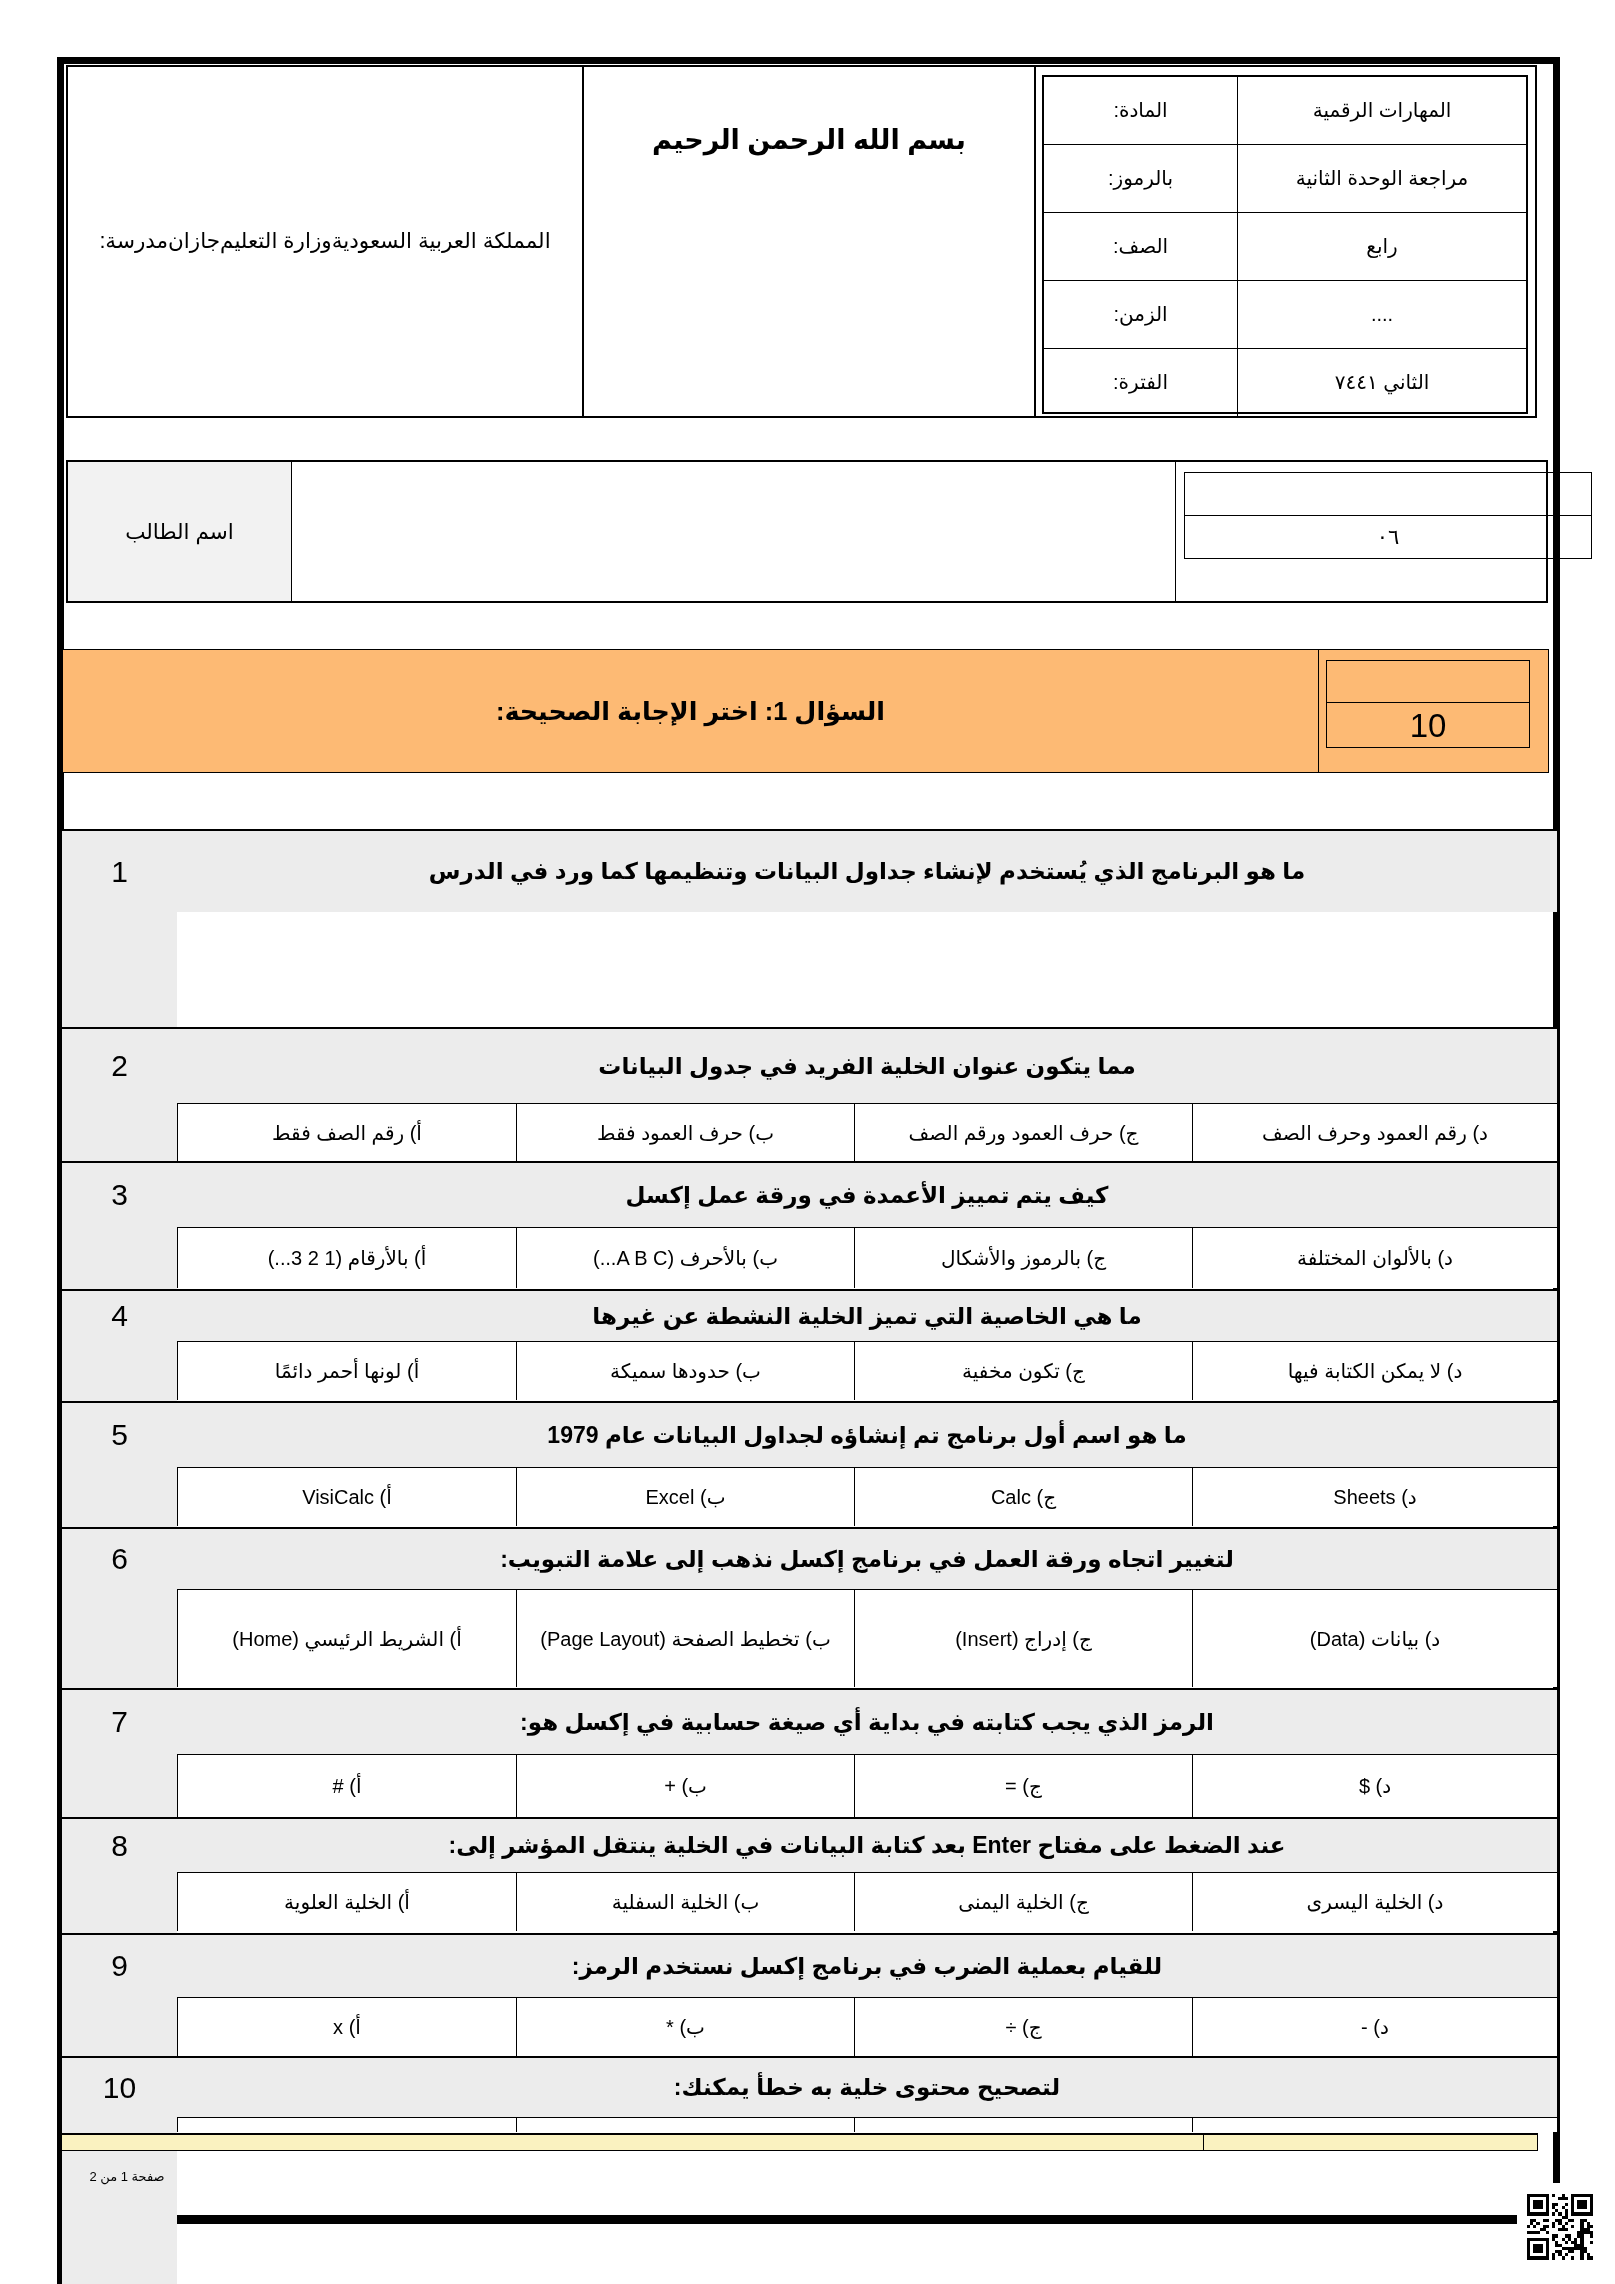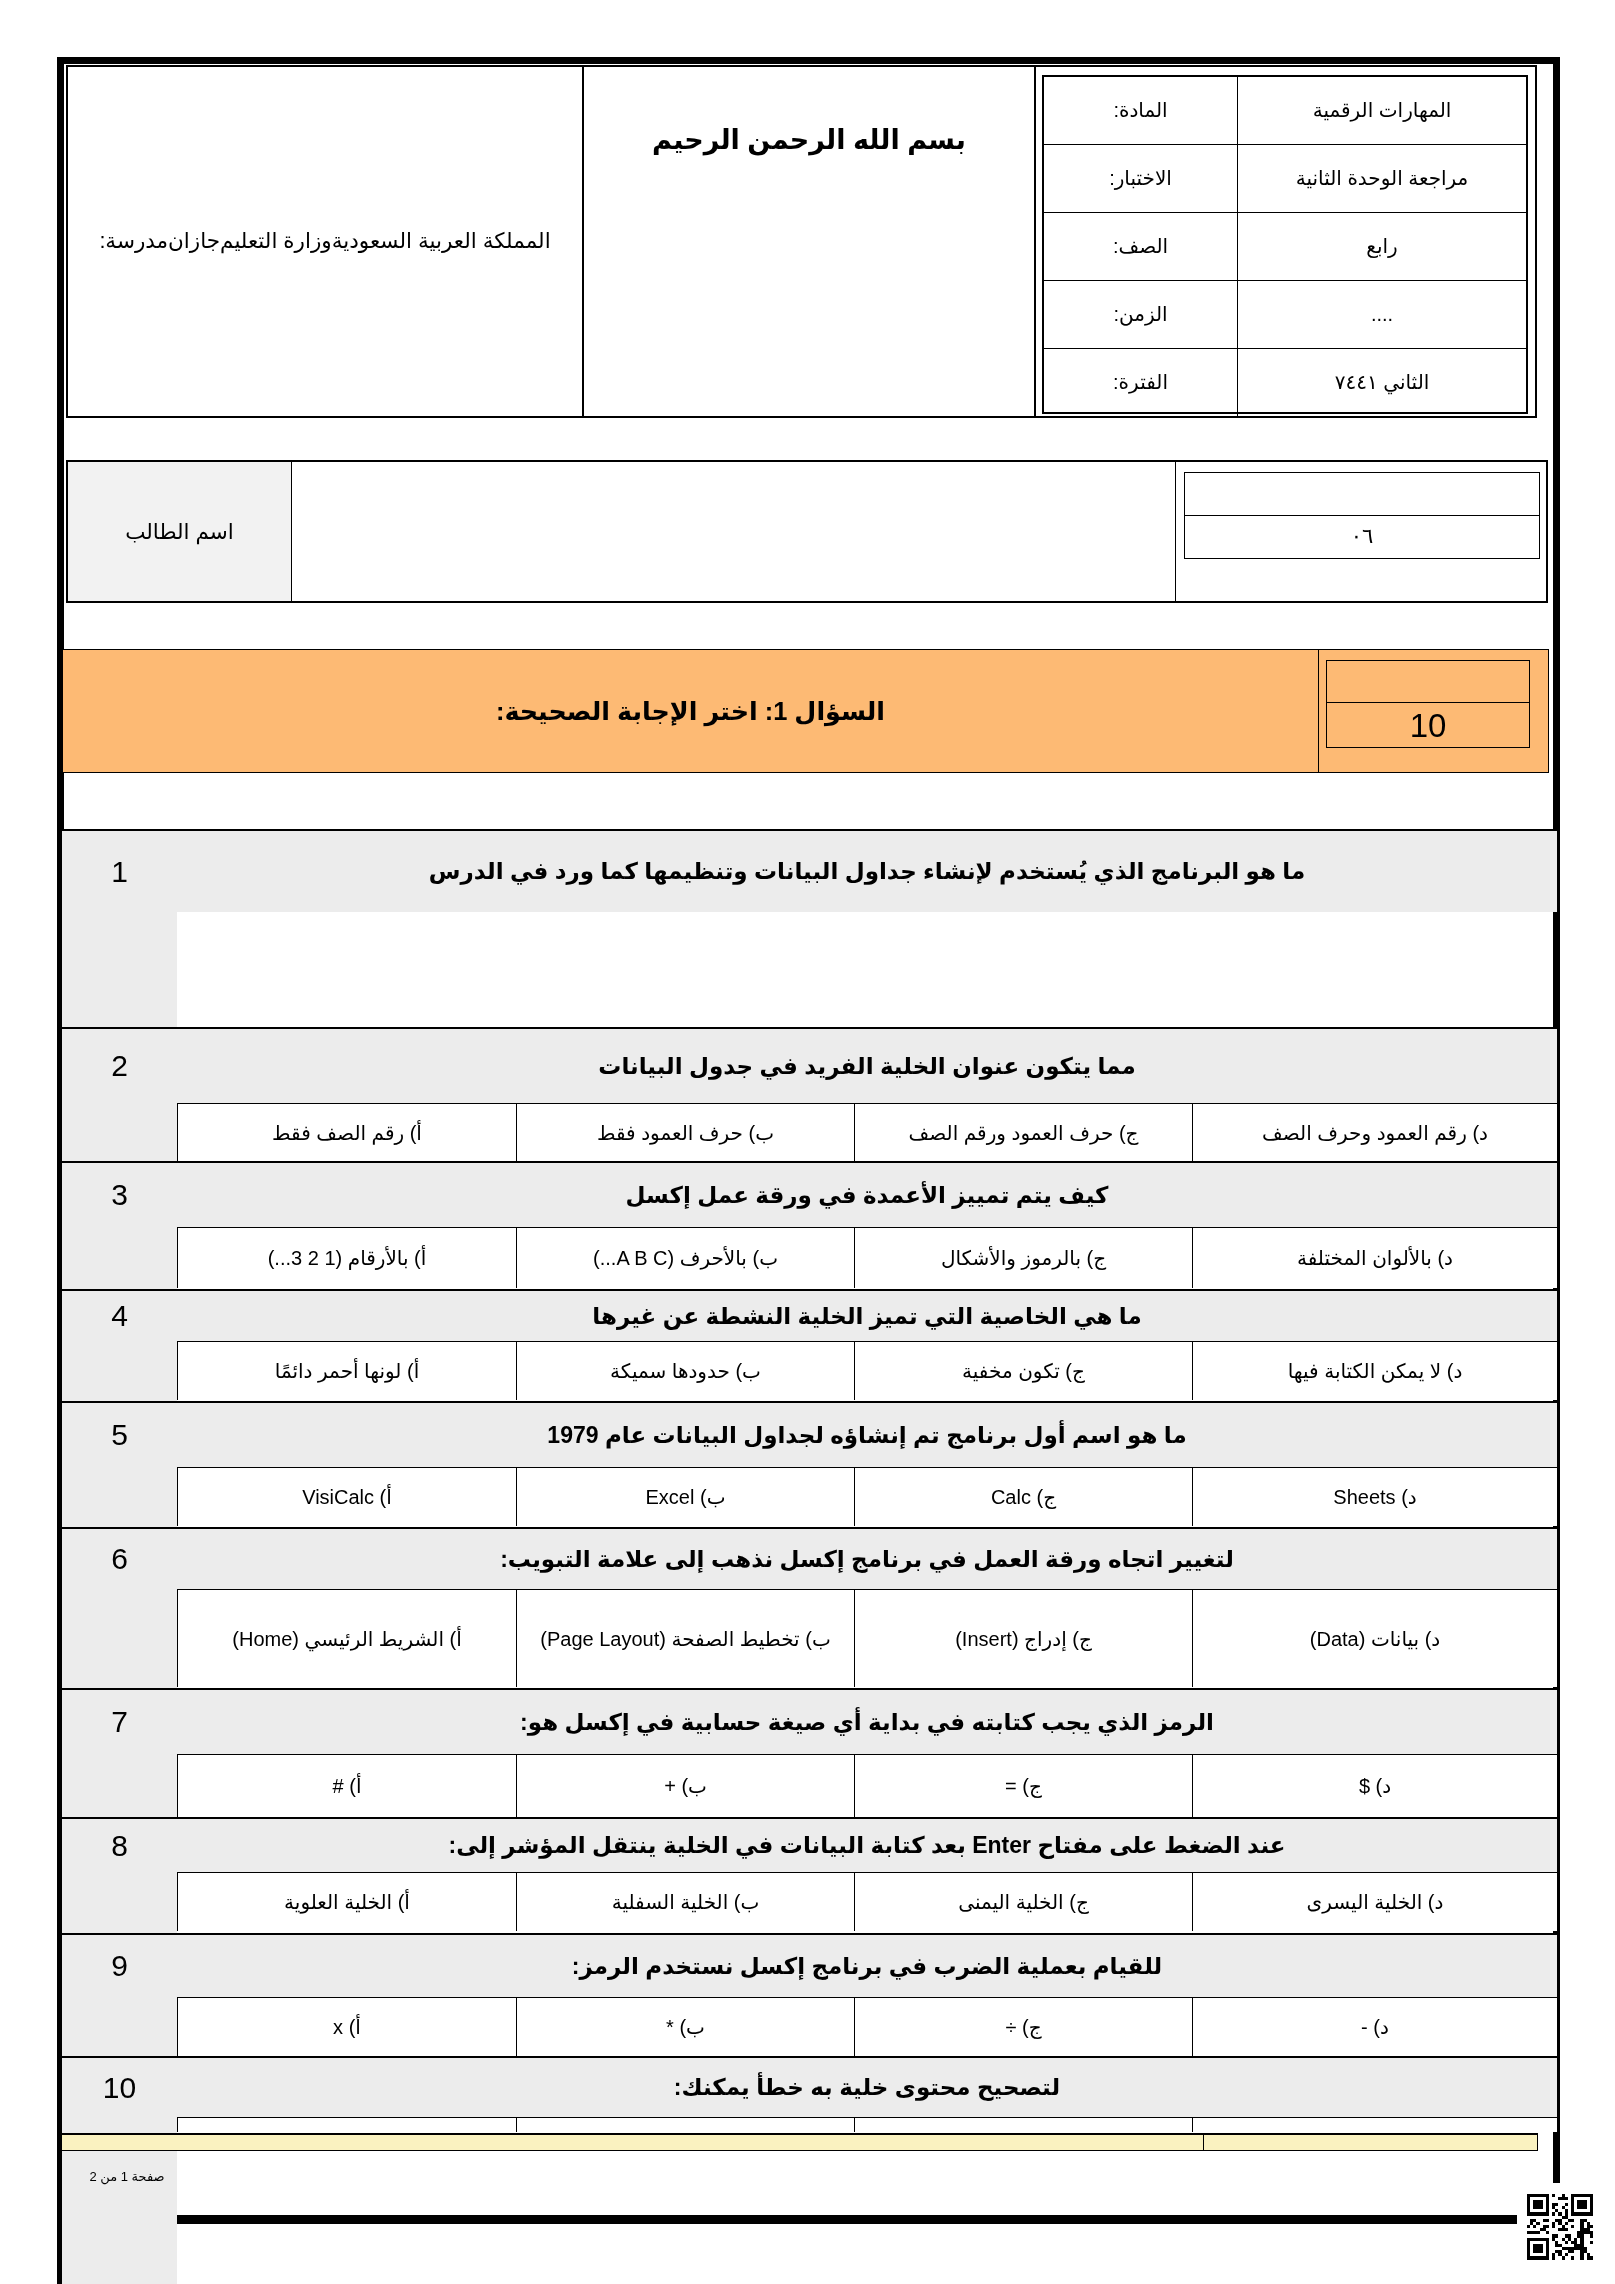--- a/index.html
+++ b/index.html
@@ -16,21 +16,21 @@
            padding-top:57px;font-size:27px;font-weight:700;}
   #info-table{left:974px;top:7.8px;width:486px;height:339px;border:2px solid #000;}
   .info-row{position:relative;height:67px;border-bottom:1.3px solid #000;}
   .info-row:last-child{border-bottom:none;}
   .info-lbl{position:absolute;left:0;top:0;width:193px;height:100%;border-right:1.3px solid #000;font-size:20px;}
   .info-val{position:absolute;left:194px;top:0;right:0;height:100%;font-size:20px;}
   
   #student-row{left:66px;top:460px;width:1482px;height:143px;border:2px solid #000;}
   #student-label{left:0;top:0;width:224px;height:100%;background:#F2F2F2;border-right:1.3px solid #000;font-size:21.5px;}
   #student-div{position:absolute;left:1107px;top:0;width:1.3px;height:100%;background:#000;}
-  #student-score-box{left:1116px;top:9.8px;width:356px;height:87px;border:1.3px solid #000;font-family:Liberation Serif, serif;}
+  #student-score-box{left:1116px;top:9.8px;width:408px;height:87px;border:1.3px solid #000;}
   #student-score-top{left:0;top:0;width:100%;height:43px;border-bottom:1.3px solid #000;}
   #student-score-val{left:0;top:44px;width:100%;height:40px;font-size:21px;}
   
   #section-header{left:62px;top:649px;width:1487px;height:124px;border:1.3px solid #000;}
   #section-title{left:0;top:0;width:1255px;height:100%;font-size:25.4px;font-weight:600;}
   #section-div{position:absolute;left:1255px;top:0;width:1.3px;height:100%;background:#000;}
   #section-score-box{left:1263px;top:9.8px;width:204px;height:88px;border:1.3px solid #000;}
   #section-score-top{left:0;top:0;width:100%;height:42px;border-bottom:1.3px solid #000;}
   #section-score-val{left:0;top:44px;width:100%;height:42px;font-size:33px;}
   
@@ -75,21 +75,21 @@
     </div>
     <div class="hdiv" style="left:514px;"></div>
     <div class="abs flexc rtl" id="basmala">بسم الله الرحمن الرحيم</div>
     <div class="hdiv" style="left:966px;"></div>
     <div class="abs" id="info-table">
       <div class="info-row">
         <div class="info-lbl flexc rtl">المادة:</div>
         <div class="info-val flexc rtl">المهارات الرقمية</div>
       </div>
       <div class="info-row">
-        <div class="info-lbl flexc rtl">الاختبار:</div>
+        <div class="info-lbl flexc rtl">بالرموز:</div>
         <div class="info-val flexc rtl">مراجعة الوحدة الثانية</div>
       </div>
       <div class="info-row">
         <div class="info-lbl flexc rtl">الصف:</div>
         <div class="info-val flexc rtl">رابع</div>
       </div>
       <div class="info-row">
         <div class="info-lbl flexc rtl">الزمن:</div>
         <div class="info-val flexc rtl">....</div>
       </div>

